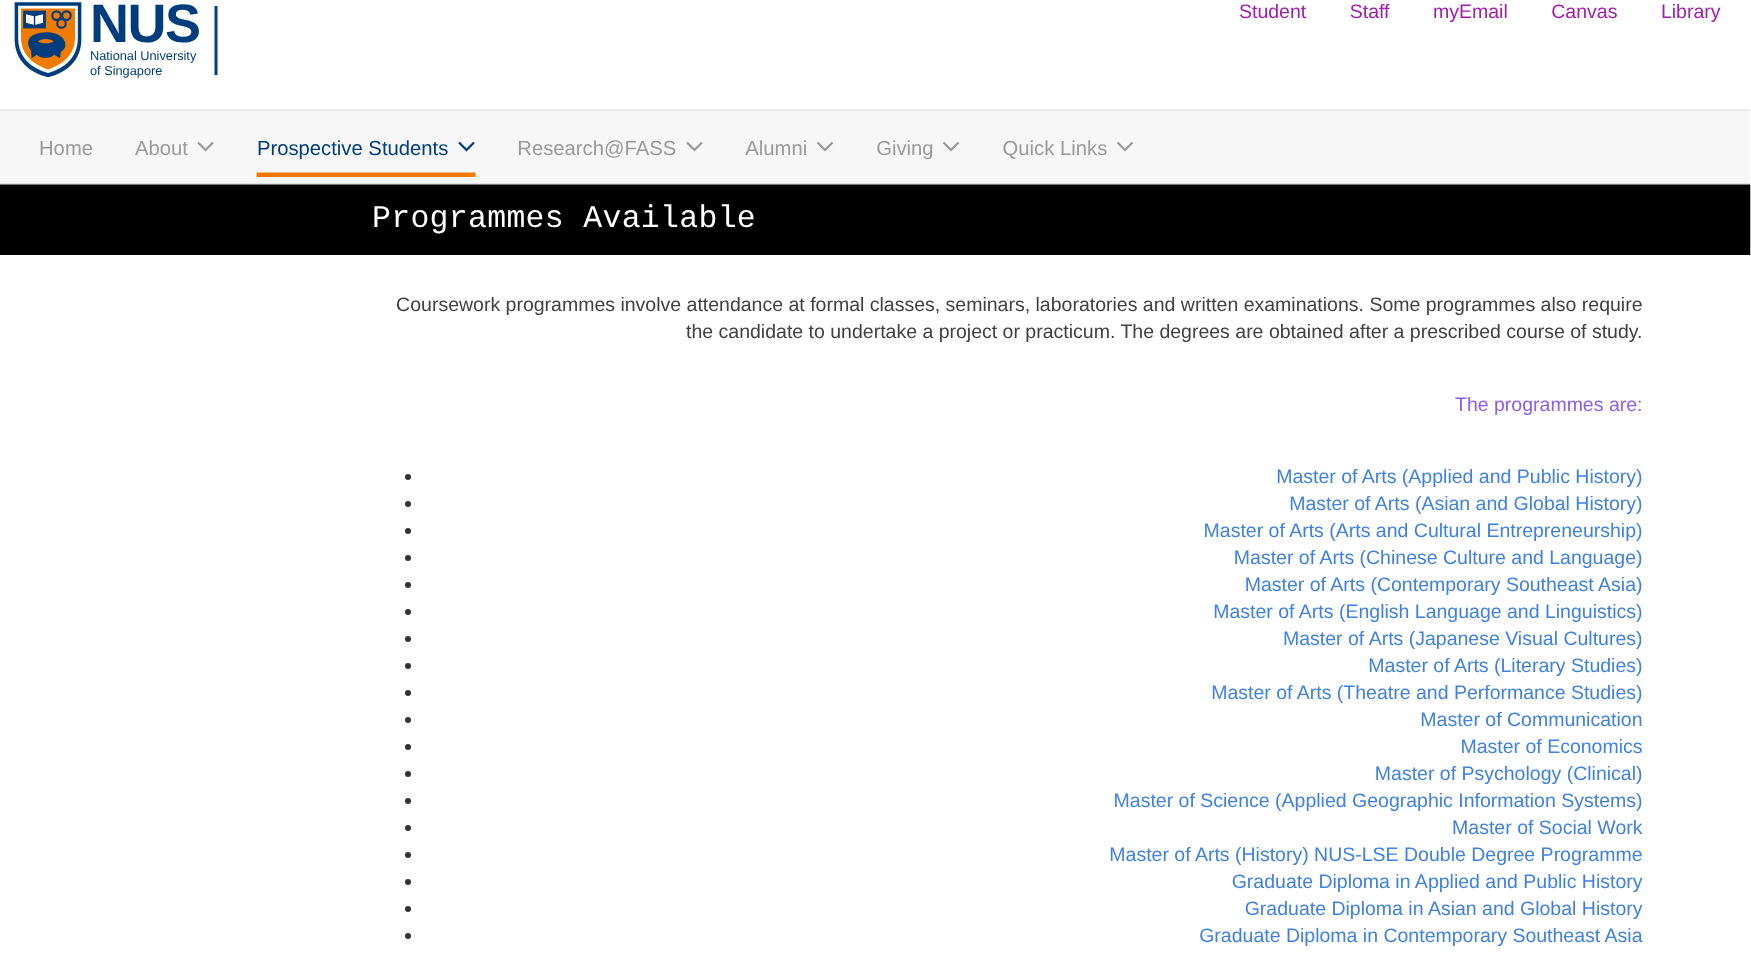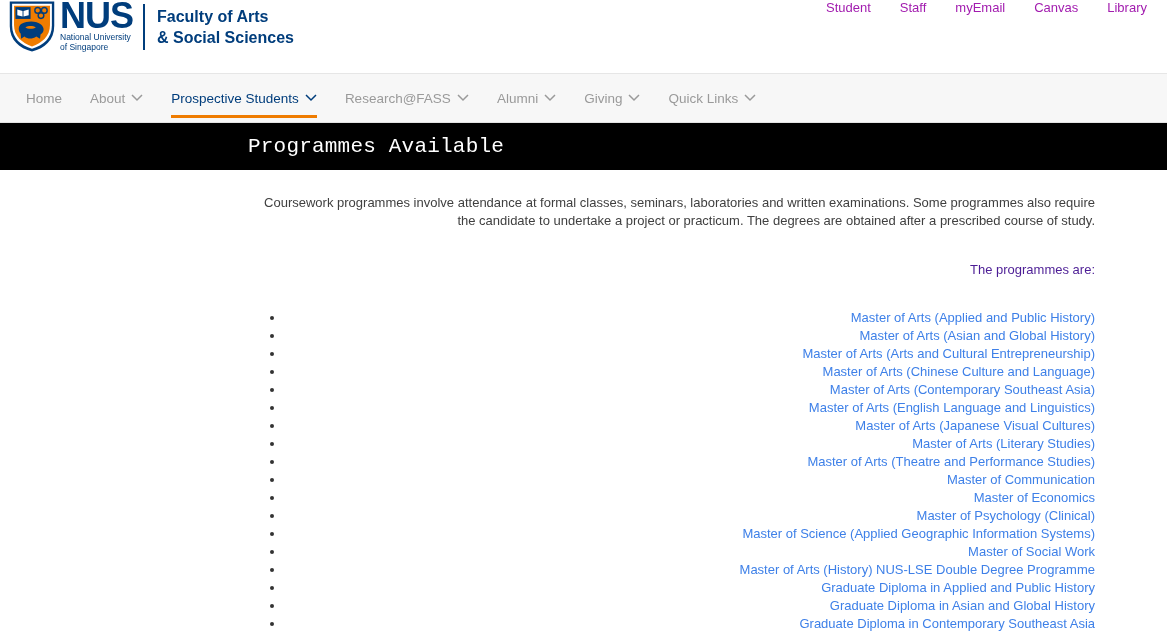--- a/index.html
+++ b/index.html
@@ -91,21 +91,21 @@
   
   .content {
     padding: 24px 72px 0 248px;
     text-align: right;
   }
   .intro-text {
     font-size: 13px; line-height: 18px; color: #404040;
     max-width: 848px;
   }
   .list-intro {
-    font-size: 13px; line-height: 18px; color: #4c1d95;
+    font-size: 13px; line-height: 18px; color: #8b5cf6;
     margin-top: 31px;
   }
   .programme-list {
     margin-top: 30px;
     padding-left: 37px;
     list-style: disc;
     color: #333333;
   }
   .programme-list li {
     font-size: 13px;
@@ -135,24 +135,20 @@
       <path d="M36 58 C42 54 52 54 58 58 C54 62 40 62 36 58 Z" fill="#EF7C00"></path>
     </svg>
     <div class="wordmark">
       <div class="nus-letters">NUS</div>
       <div class="nus-sub">
         <span>National University</span><br>
         <span>of Singapore</span>
       </div>
     </div>
     <div class="brand-divider"></div>
-    <div class="faculty-name">
-      <span>Faculty of Arts</span><br>
-      <span>&amp; Social Sciences</span>
-    </div>
   </div>
 
   <nav class="utility-links">
     <a href="#">Student</a>
     <a href="#">Staff</a>
     <a href="#">myEmail</a>
     <a href="#">Canvas</a>
     <a href="#">Library</a>
   </nav>
 </header>

